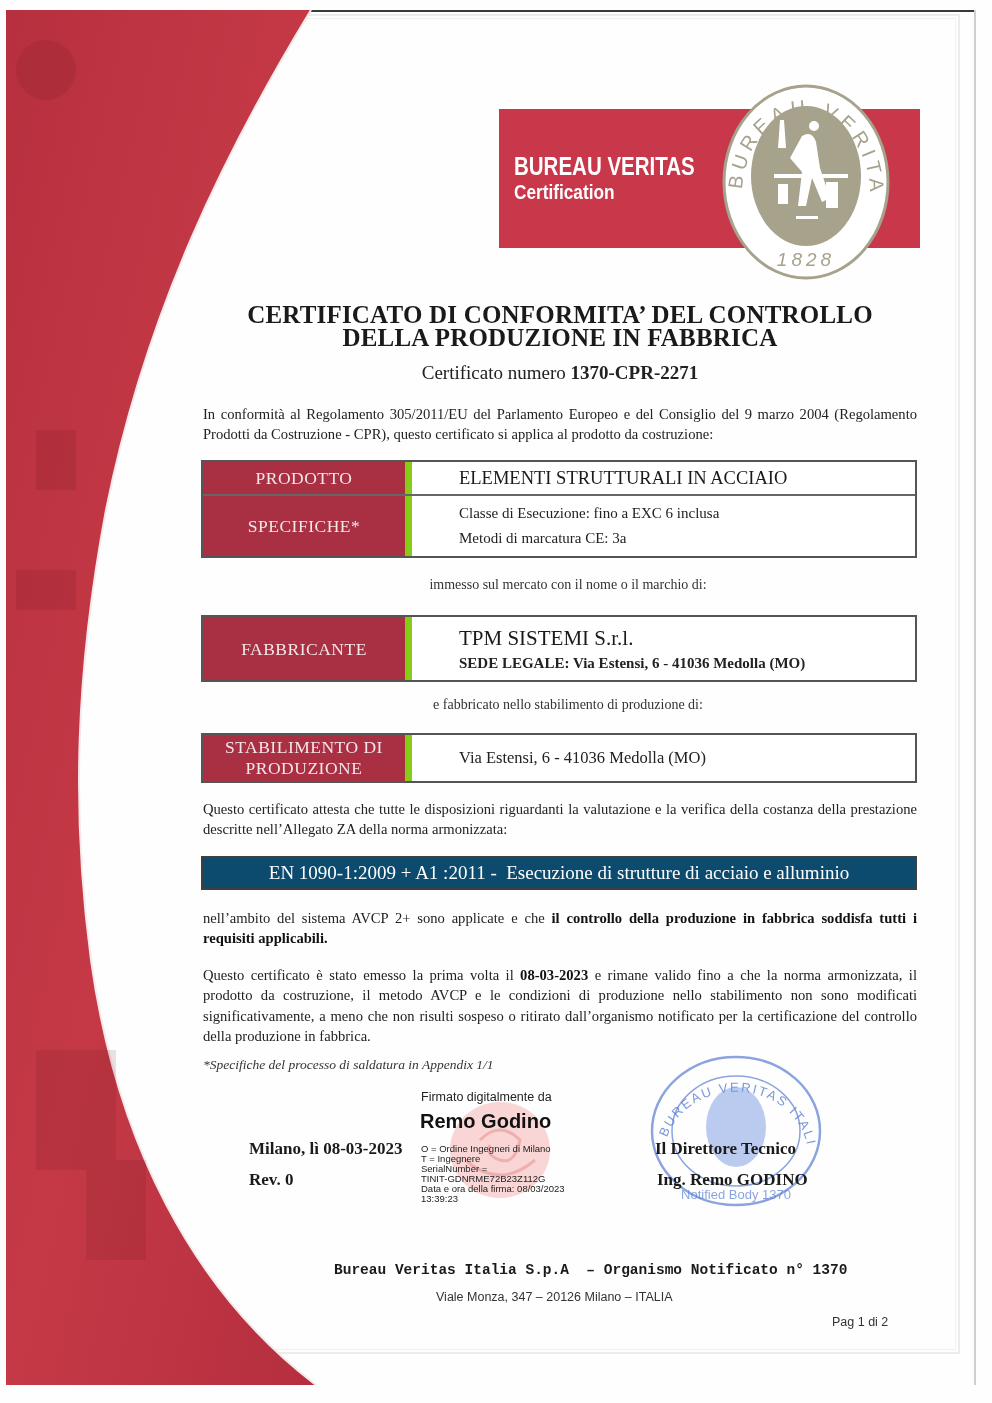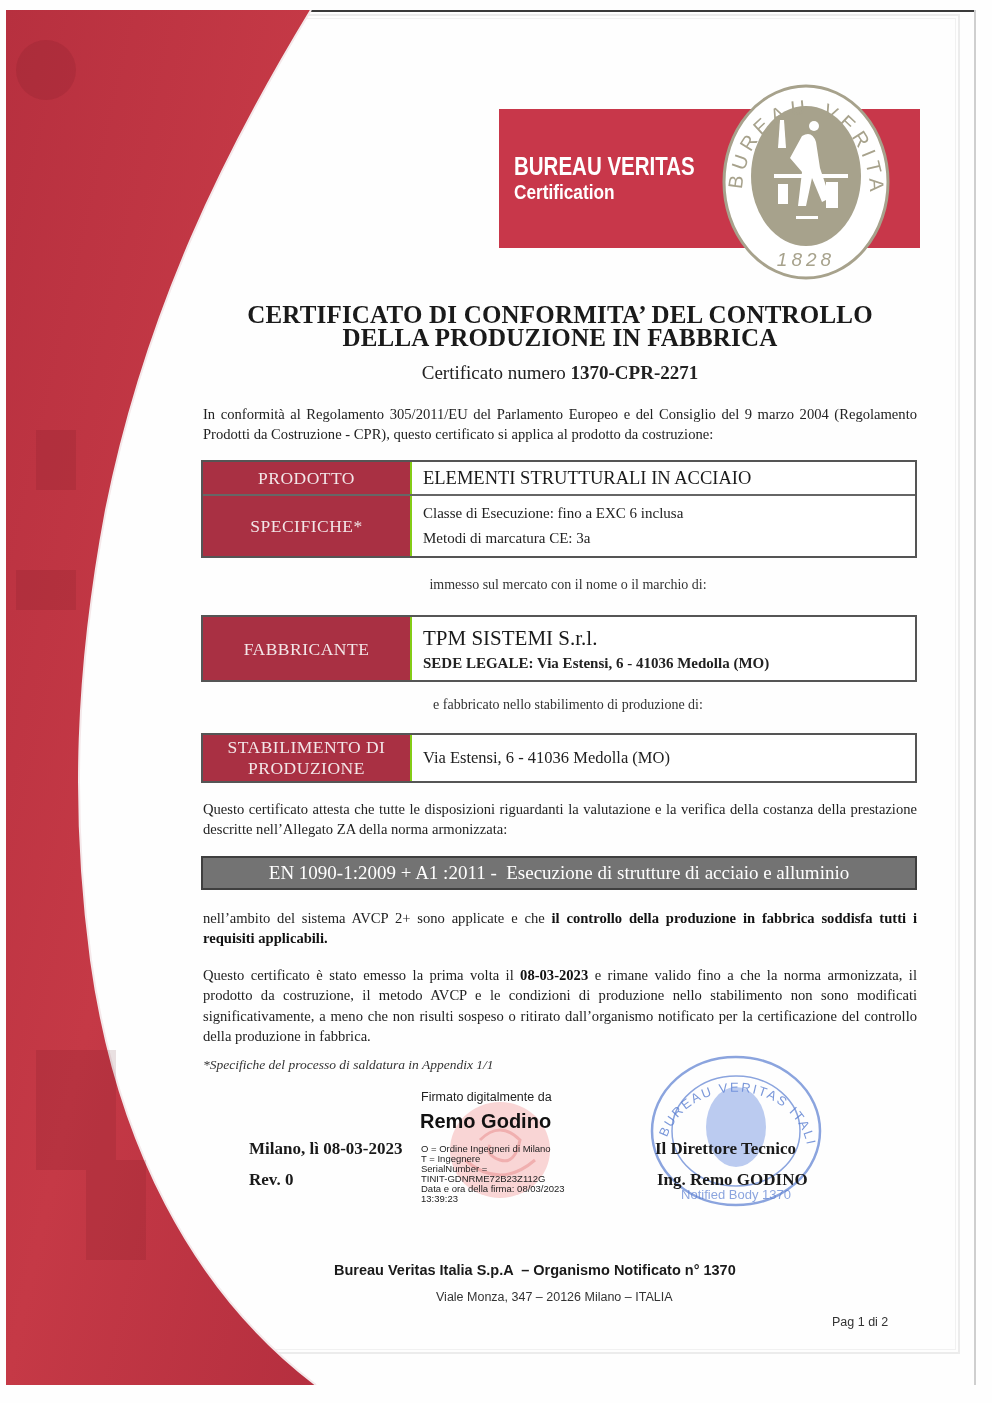--- a/index.html
+++ b/index.html
@@ -27,22 +27,22 @@
   .cert-num { position: absolute; left: 200px; top: 362px; width: 720px; text-align: center; font-size: 19px; color: #222; }
   .cert-num b { font-weight: bold; }
 
   .para { position: absolute; left: 203px; width: 714px; font-size: 14.6px; line-height: 20px; text-align: justify; color: #222; }
   .para.p1 { top: 404px; }
 
   
   .tbl { position: absolute; left: 201px; width: 716px; border: 2px solid #555; background: #fff; }
   .tbl .row { display: flex; border-bottom: 2px solid #666; }
   .tbl .row:last-child { border-bottom: none; }
-  .lbl { width: 209px; background: #a93043; color: #f3e6e8; display: flex; align-items: center; justify-content: center; text-align: center; font-size: 17.5px; letter-spacing: 0.5px; border-right: 2px solid #84cc16; line-height: 22px; }
-  .val { flex: 1; padding-left: 11px; display: flex; flex-direction: column; justify-content: center; font-size: 15px; color: #222; }
+  .lbl { width: 209px; background: #a93043; color: #f3e6e8; display: flex; align-items: center; justify-content: center; text-align: center; font-size: 17.5px; letter-spacing: 0.5px; border-right: 7px solid #84cc16; line-height: 22px; }
+  .val { flex: 1; padding-left: 11px; display: flex; flex-direction: column; justify-content: center; font-size: 15px; color: #222; margin-left: 36px; }
 
   .tbl.t1 { top: 460px; }
   .tbl.t1 .row.r1 { height: 34px; }
   .tbl.t1 .row.r1 .val { font-size: 18.5px; color: #1a1a1a; }
   .tbl.t1 .row.r2 { height: 60px; }
   .tbl.t1 .row.r2 .val span { line-height: 25px; }
 
   .center-note { position: absolute; left: 208px; width: 720px; text-align: center; font-size: 14px; color: #333; }
   .center-note.n1 { top: 577px; }
   .center-note.n2 { top: 697px; }
@@ -52,42 +52,42 @@
   .tbl.t2 .val .name { font-size: 21px; line-height: 28px; color: #1a1a1a; }
   .tbl.t2 .val .addr { font-size: 15px; font-weight: bold; line-height: 22px; }
 
   .tbl.t3 { top: 733px; }
   .tbl.t3 .row { height: 46px; }
   .tbl.t3 .lbl { font-size: 17.5px; line-height: 21px; }
   .tbl.t3 .val { font-size: 16.5px; }
 
   .para.p2 { top: 799px; }
 
-  .std-band { position: absolute; left: 201px; top: 856px; width: 716px; height: 34px; background: #737373; border: 2px solid #3f3f3f; color: #fff; font-size: 19px; display: flex; align-items: center; justify-content: center; white-space: pre; }
+  .std-band { position: absolute; left: 201px; top: 856px; width: 716px; height: 34px; background: #0c4a6e; border: 2px solid #3f3f3f; color: #fff; font-size: 19px; display: flex; align-items: center; justify-content: center; white-space: pre; }
 
   .para.p3 { top: 908px; }
   .para.p3 b, .para.p4 b { font-weight: bold; color: #111; }
   .para.p4 { top: 965px; line-height: 20.3px; }
 
   .footnote { position: absolute; left: 203px; top: 1057px; font-style: italic; font-size: 13.5px; color: #333; text-align: right; }
 
   
   .rose { position: absolute; left: 420px; top: 1090px; width: 160px; height: 120px; }
   .sig-lbl { position: absolute; left: 421px; top: 1090px; font-family: "Liberation Sans", sans-serif; font-size: 12.5px; color: #222; }
   .sig-name { position: absolute; left: 420px; top: 1110px; font-family: "Liberation Sans", sans-serif; font-weight: bold; font-size: 20px; color: #111; }
   .sig-meta { position: absolute; left: 421px; top: 1144px; font-family: "Liberation Sans", sans-serif; font-size: 9.5px; line-height: 10px; color: #222; }
 
   .place-date { position: absolute; left: 249px; top: 1139px; font-weight: bold; font-size: 17px; color: #1a1a1a; }
   .rev { position: absolute; left: 249px; top: 1170px; font-weight: bold; font-size: 17px; color: #1a1a1a; }
 
   .stamp { position: absolute; left: 643px; top: 1053px; width: 186px; height: 156px; }
   .director-title { position: absolute; left: 655px; top: 1139px; font-weight: bold; font-size: 17px; color: #1a1a1a; }
   .director-name { position: absolute; left: 657px; top: 1170px; font-weight: bold; font-size: 17px; color: #1a1a1a; }
 
-  .footer-org { position: absolute; left: 334px; top: 1262px; font-family: Liberation Sans, sans-serif; font-weight: bold; font-size: 14.5px; color: #1a1a1a; white-space: pre; }
+  .footer-org { position: absolute; left: 334px; top: 1262px; font-family: Liberation Mono, monospace; font-weight: bold; font-size: 14.5px; color: #1a1a1a; white-space: pre; }
   .footer-addr { position: absolute; left: 436px; top: 1290px; font-family: "Liberation Sans", sans-serif; font-size: 12.5px; color: #333; }
   .page-num { position: absolute; left: 832px; top: 1315px; font-family: "Liberation Sans", sans-serif; font-size: 12.5px; color: #333; }
 </style>
 </head>
 <body>
 
 <div class="page">
 
   <div class="page-border-top"></div>
   <div class="page-border-right"></div>

